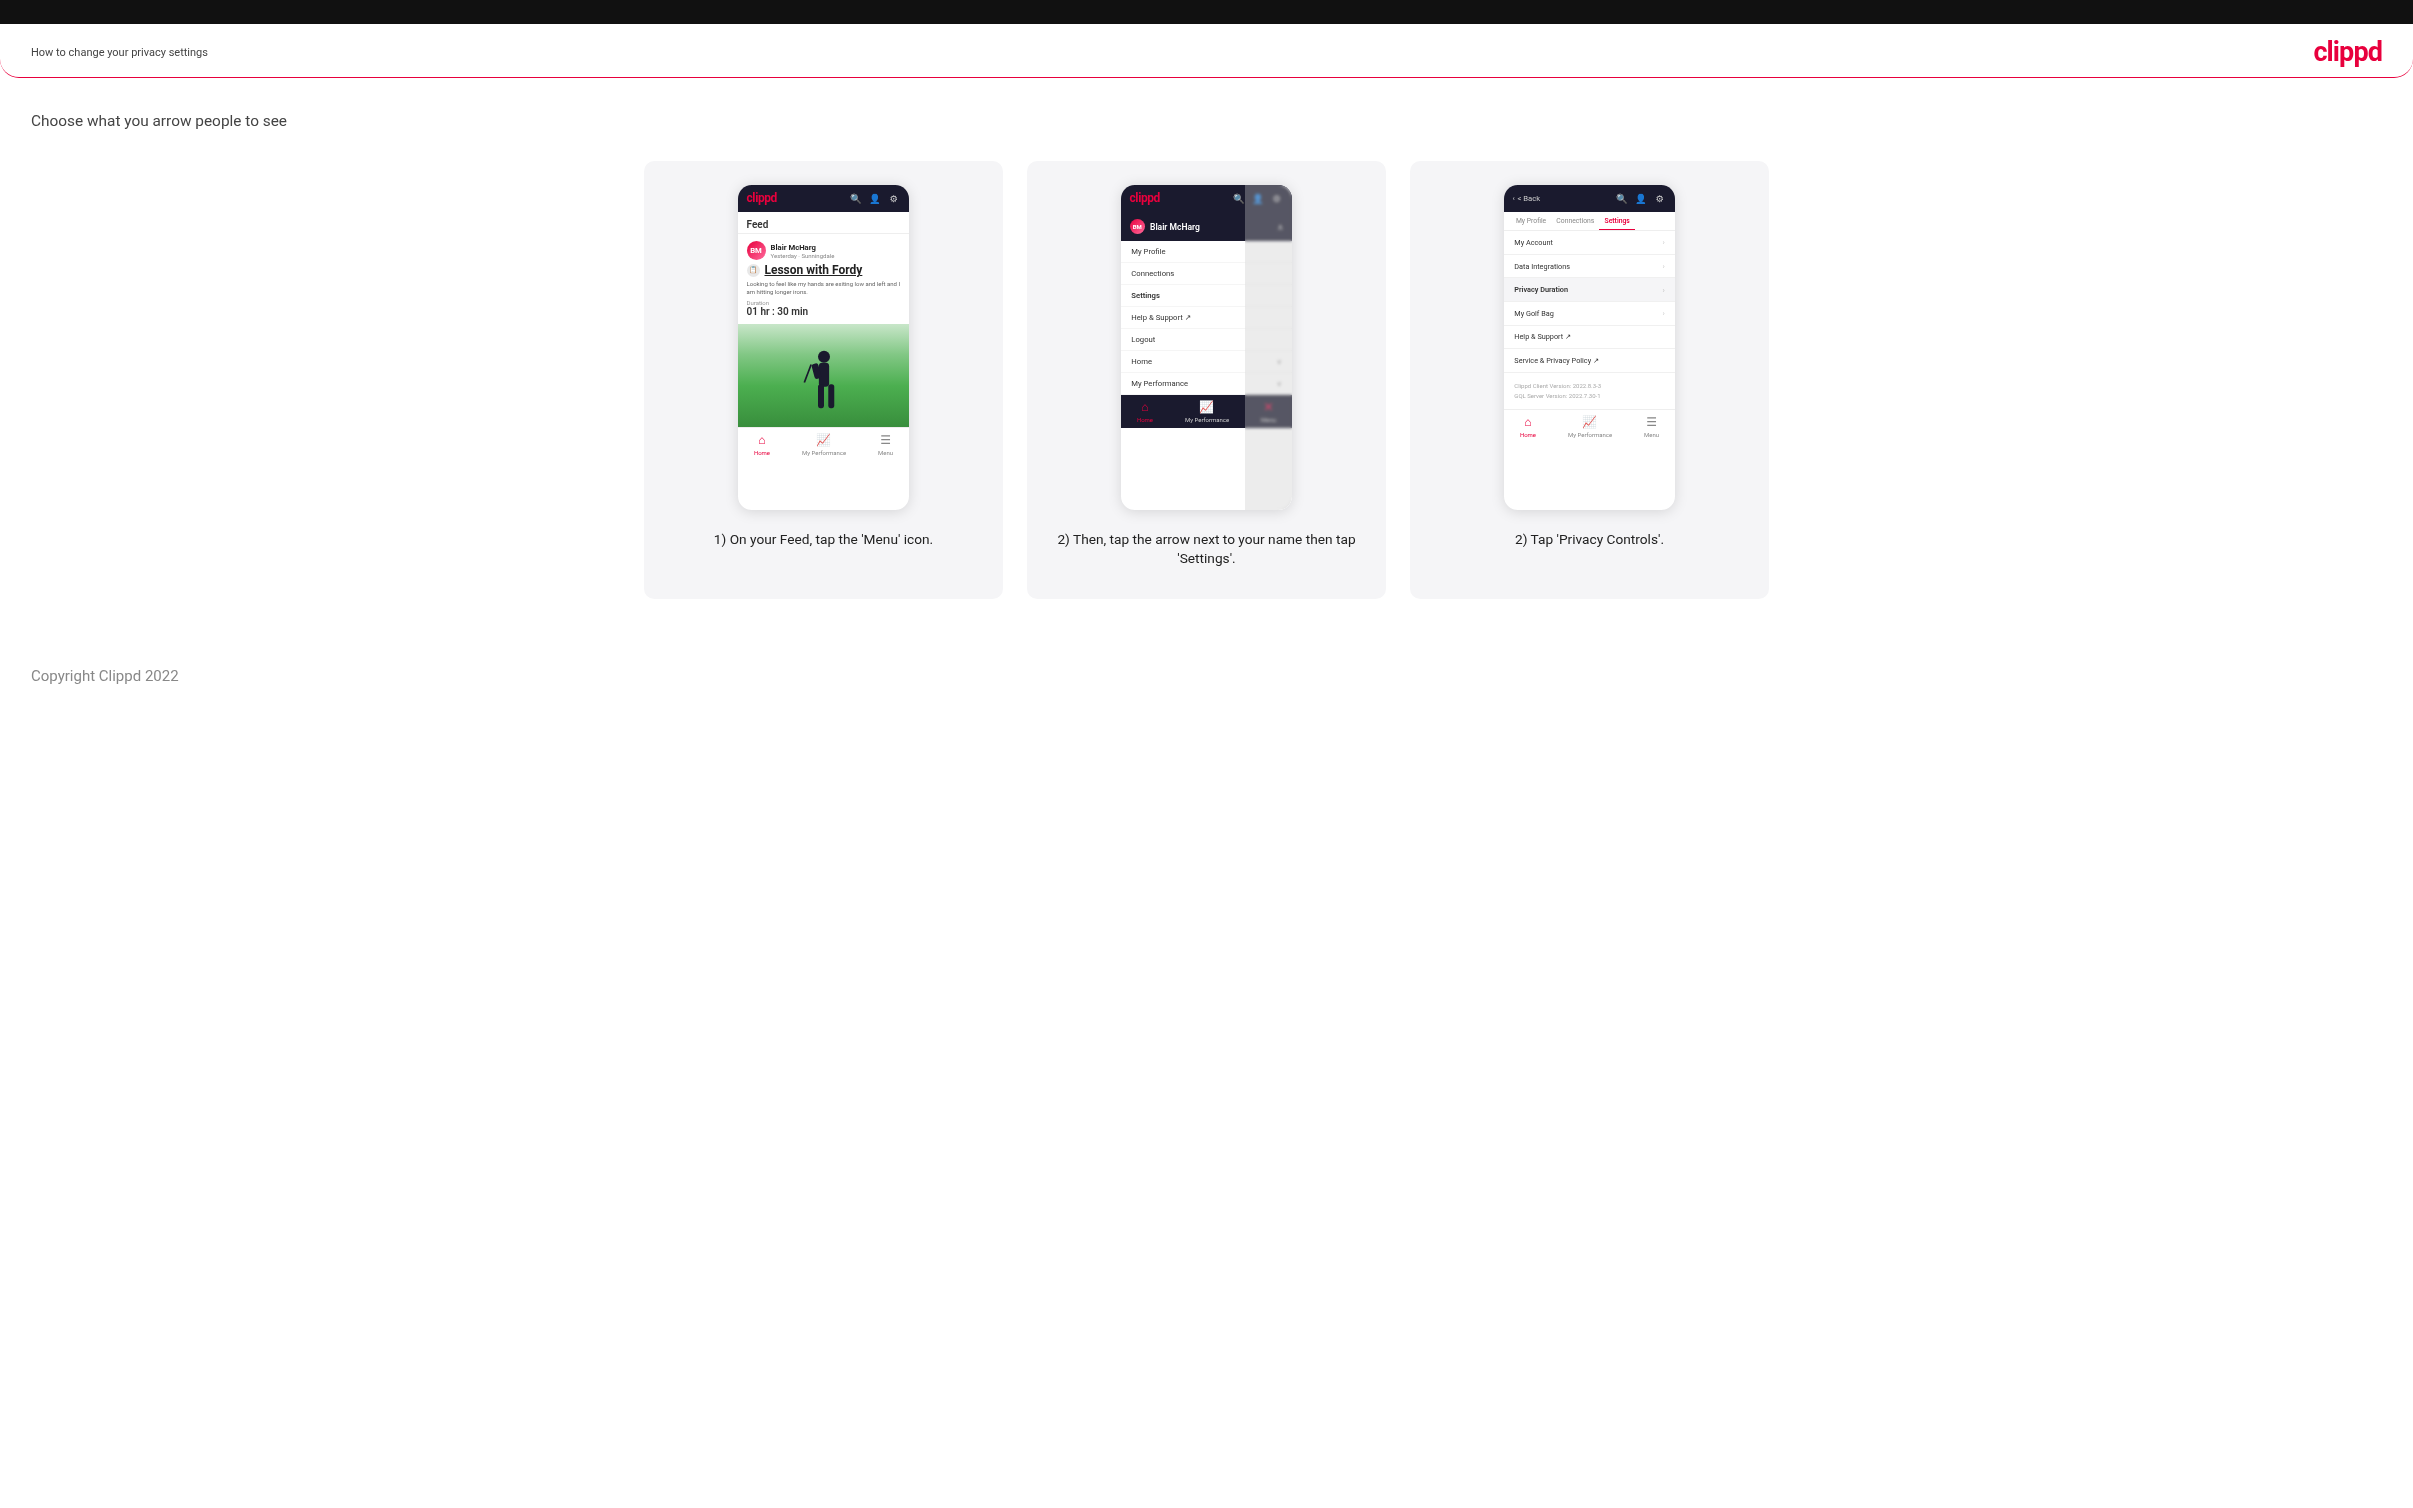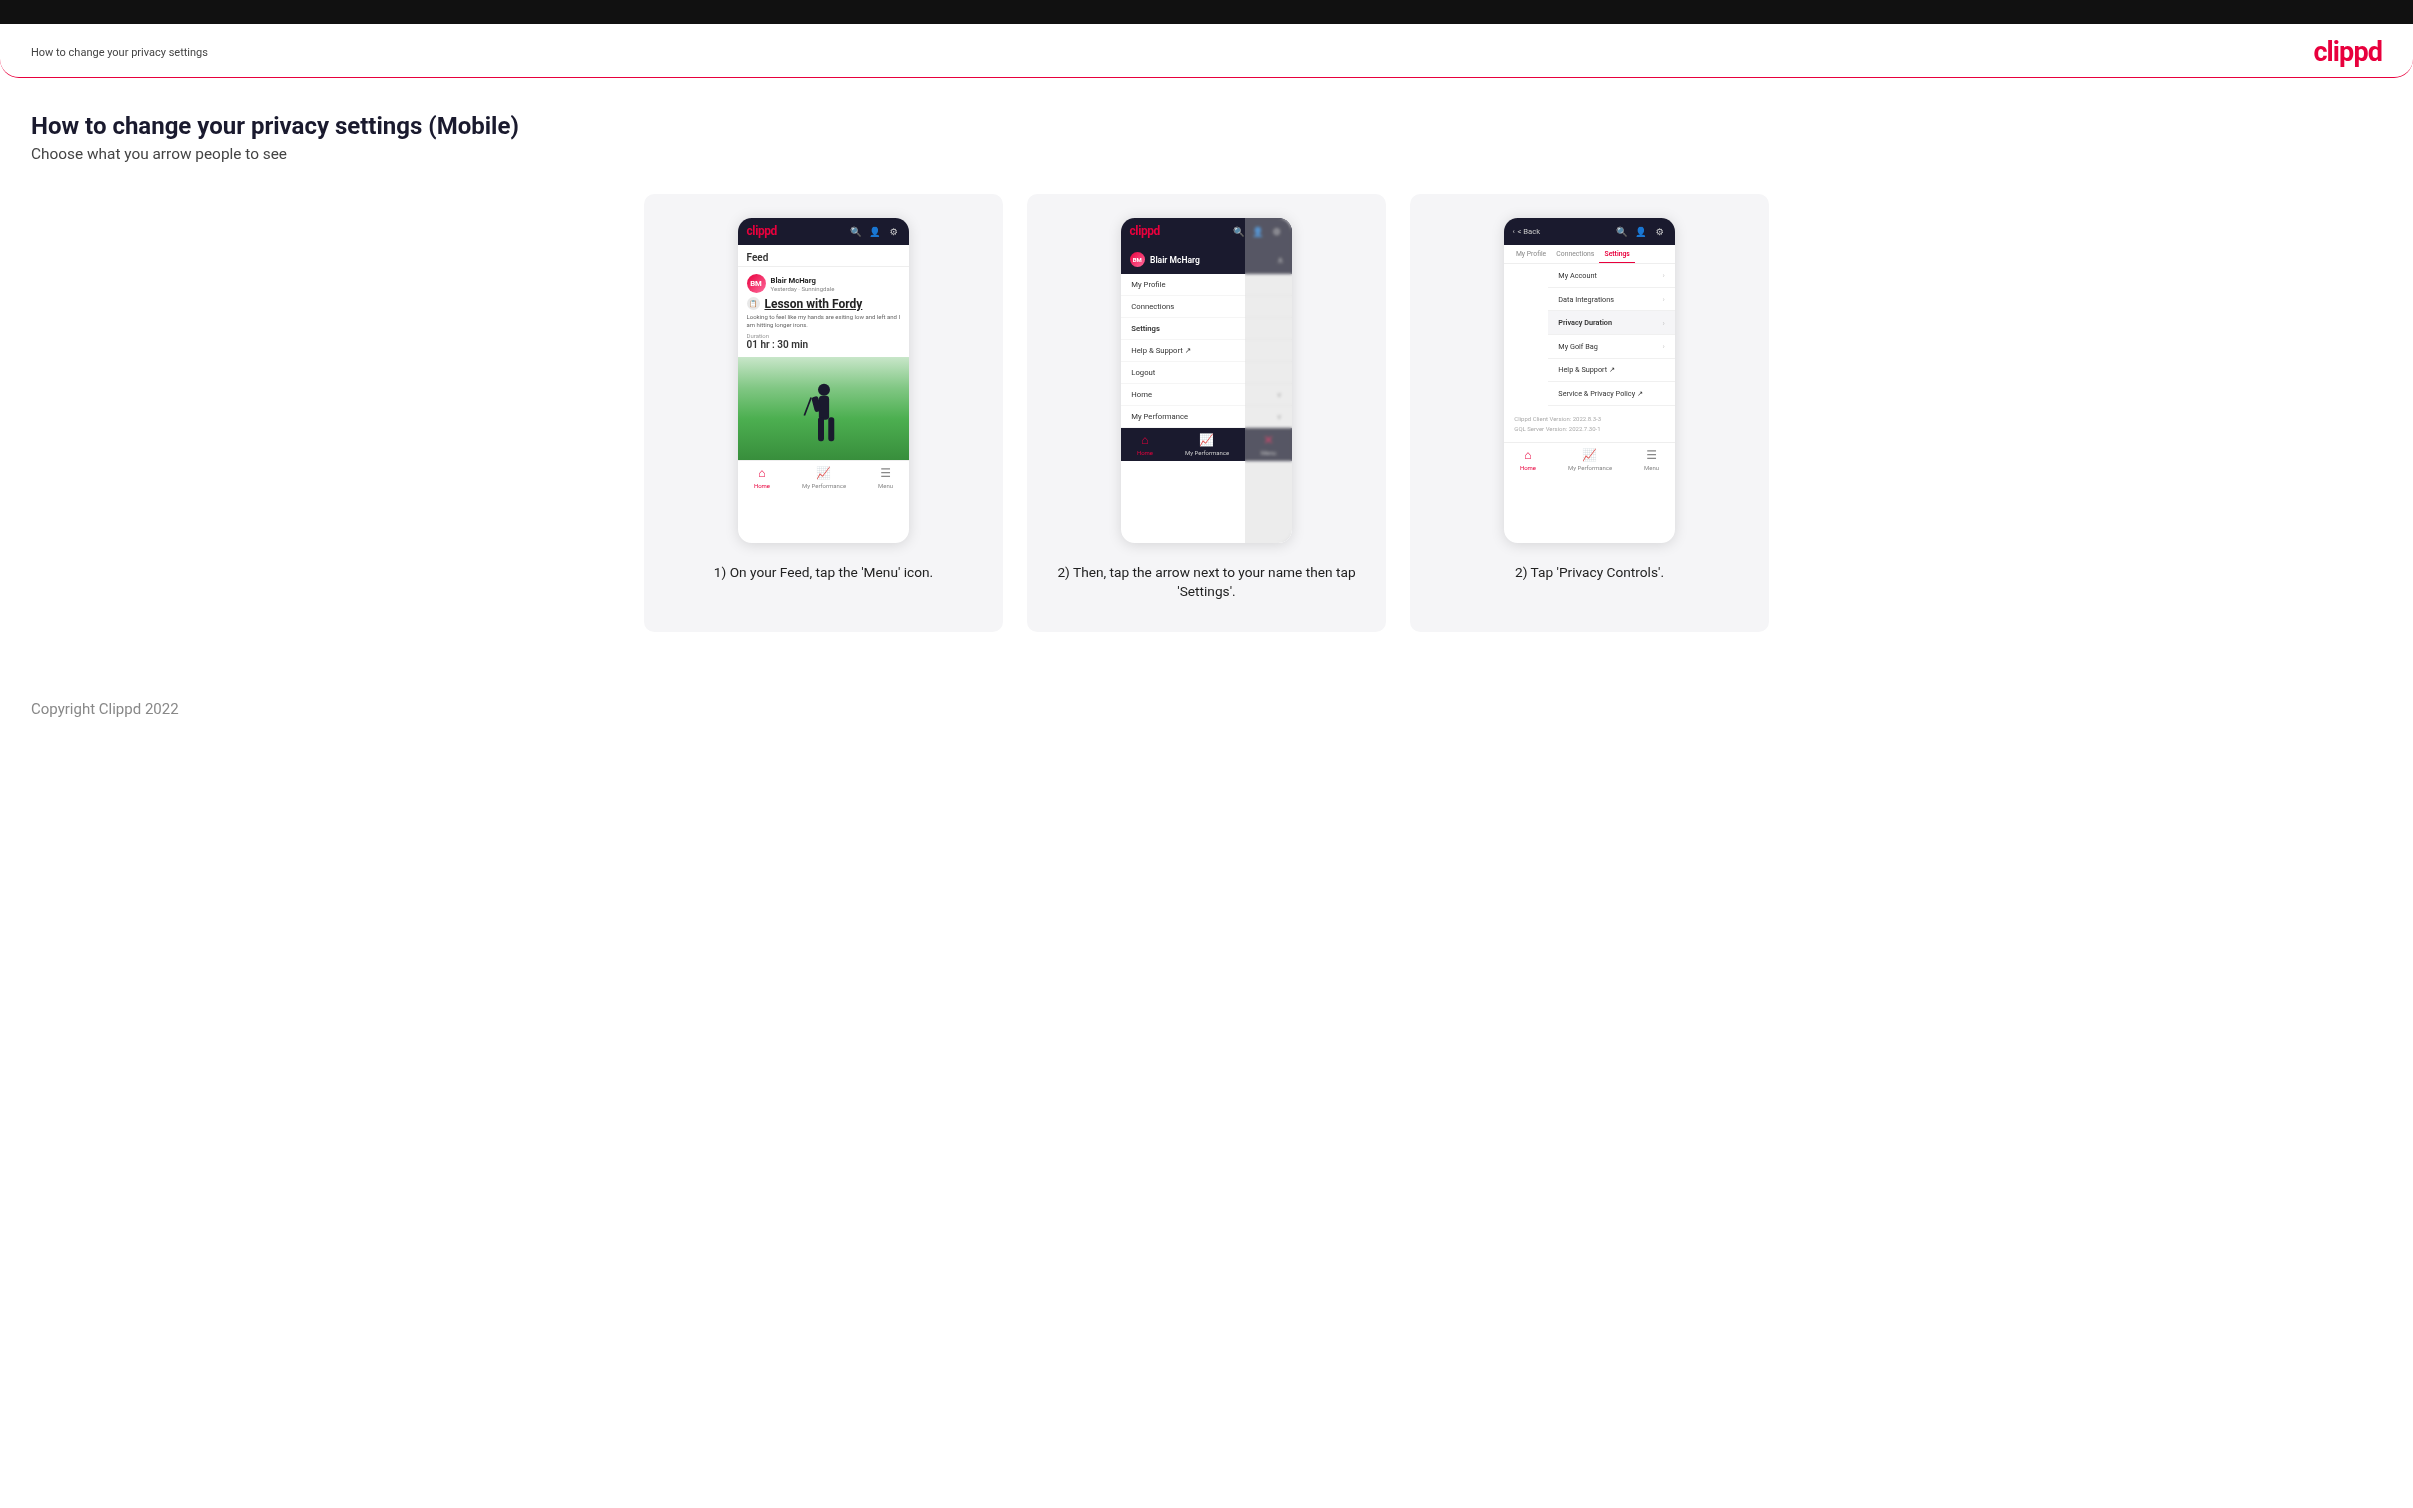--- a/index.html
+++ b/index.html
@@ -265,21 +265,20 @@
       font-weight: 600;
     }
     .settings-list-item {
       display: flex;
       align-items: center;
       justify-content: space-between;
       padding: 6.8px 10.3px;
       border-bottom: 0.9px solid #f0f0f0;
       font-size: 7.3px;
       color: #333;
-      margin-left: 44px;
     }
     .settings-list-item.highlighted {
       background: #f5f5f7;
     }
     .settings-chevron { color: #ccc; font-size: 7.7px; }
     .settings-version {
       padding: 8.5px 10.3px;
       font-size: 6px;
       color: #aaa;
       line-height: 1.6;
@@ -327,21 +326,20 @@
 <body>
 
 <div class="top-bar"></div>
 
 <div class="header">
   <span class="header-title">How to change your privacy settings</span>
   <span class="logo">clippd</span>
 </div>
 
 <div class="main">
-  <div class="main-heading">How to change your privacy settings (Mobile)</div>
   <div class="main-subheading">Choose what you arrow people to see</div>
 
   <div class="steps-row">
 
     <div class="step-card">
       <div class="phone">
 
         <div class="phone-topbar">
           <span class="phone-logo">clippd</span>
           <div class="phone-icons">

